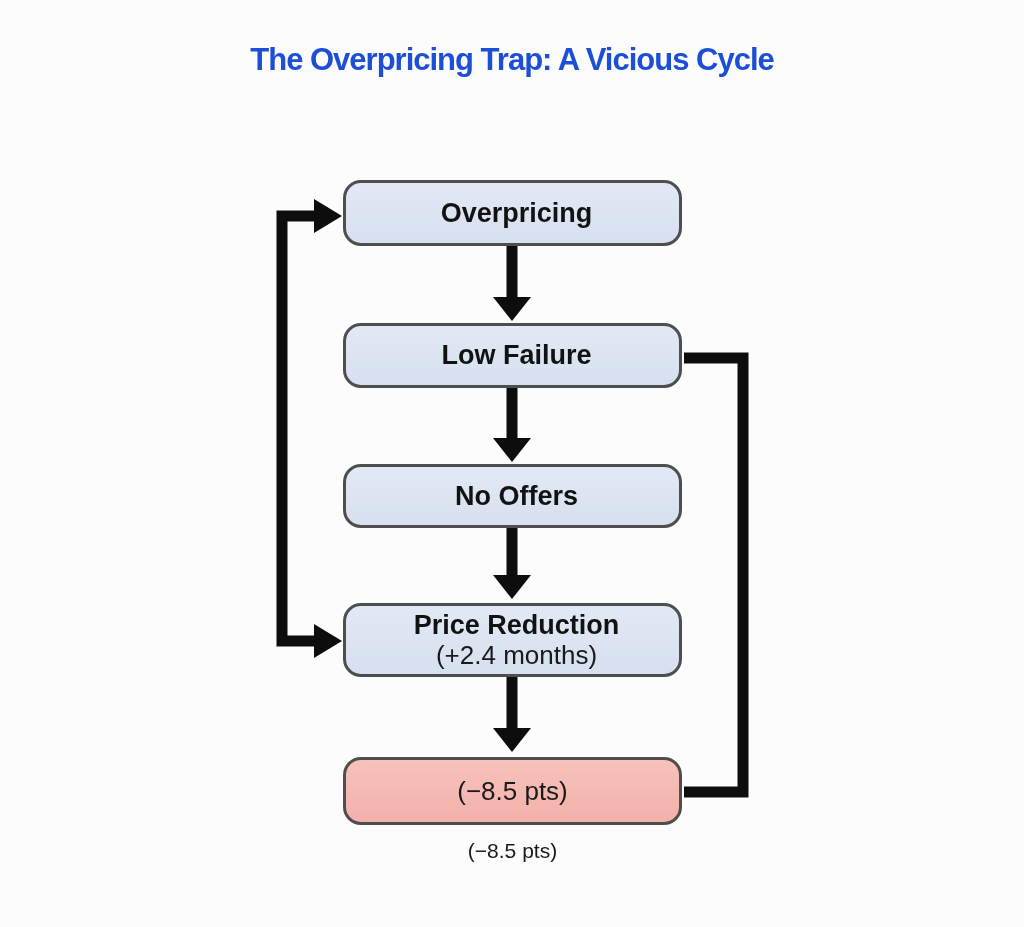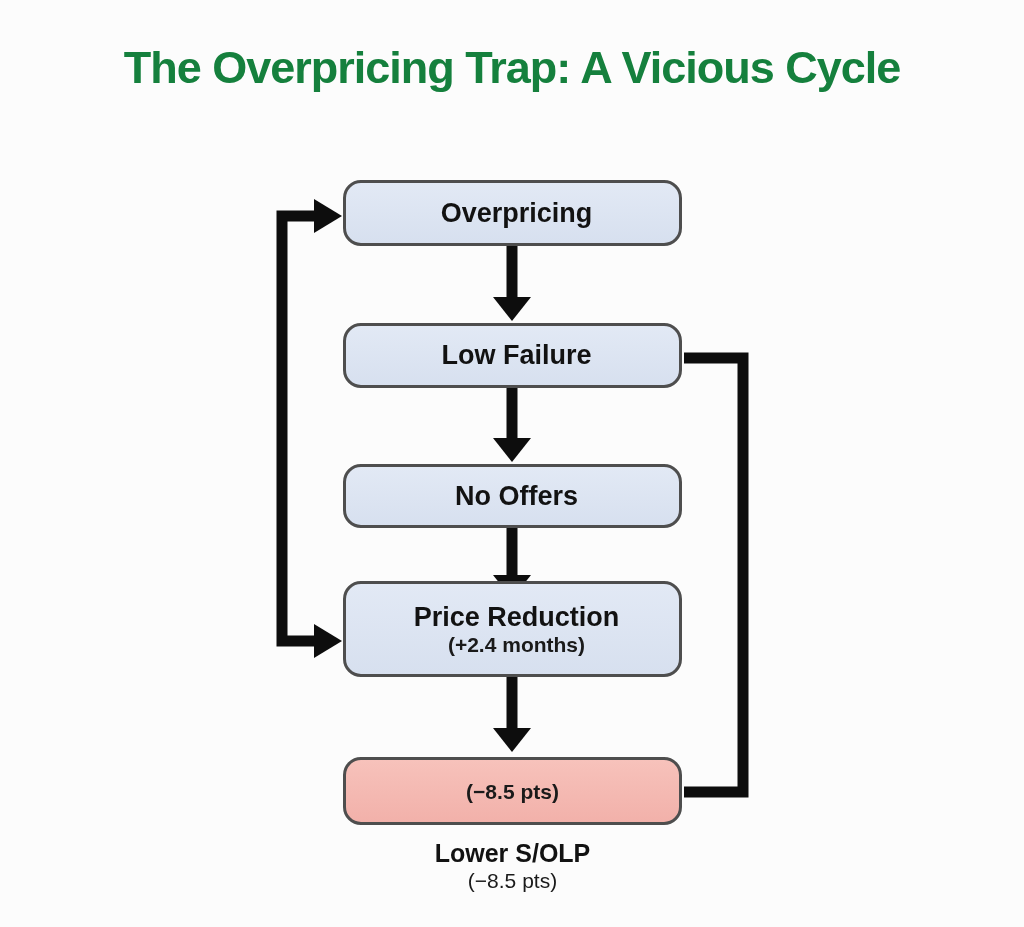--- a/index.html
+++ b/index.html
@@ -4,38 +4,38 @@
 <style>
   html,body{margin:0;padding:0;background:#e9e9e9;}
   .canvas{
     position:relative;width:1024px;height:927px;margin:0 auto;
     background:#fcfcfc;overflow:hidden;
     font-family:"Liberation Sans","DejaVu Sans",sans-serif;
     color:#151515;
   }
   .title{
     position:absolute;top:42px;left:0;width:100%;
-    text-align:center;font-size:45px;font-weight:700;letter-spacing:-1px;
-    color:#15803d;
+    text-align:center;font-size:31px;font-weight:700;letter-spacing:-1px;
+    color:#1d4ed8;
   }
   .connectors{position:absolute;top:0;left:0;width:1024px;height:927px;}
   .node{
     position:absolute;left:343px;width:339px;
     box-sizing:border-box;border:3px solid #4e4e4e;border-radius:18px;
     display:flex;flex-direction:column;align-items:center;justify-content:center;
     text-align:center;line-height:1.12;
   }
   .node-blue{background:linear-gradient(180deg,#e2e9f5 0%,#d7e0ef 100%);padding-left:8px;}
   .node-red{background:linear-gradient(180deg,#f7c2bb 0%,#f2b1aa 100%);}
   .node-label{font-size:27px;font-weight:700;color:#121212;}
-  .node-sublabel{font-size:21px;font-weight:700;color:#1a1a1a;margin-top:1px;}
+  .node-sublabel{font-size:26px;font-weight:400;color:#1a1a1a;margin-top:1px;}
   #node-overpricing{top:180px;height:66px;}
   #node-low-showings{top:323px;height:65px;}
   #node-no-offers{top:464px;height:64px;}
-  #node-price-reduction{top:581px;height:96px;}
+  #node-price-reduction{top:603px;height:74px;}
   #node-failure{top:757px;height:68px;}
   .footnote{
     position:absolute;left:343px;width:339px;top:838px;
     text-align:center;line-height:1.2;
   }
   .footnote-label{font-size:25px;font-weight:700;color:#121212;display:block;}
   .footnote-sublabel{font-size:21px;font-weight:500;color:#1a1a1a;display:block;}
 </style>
 </head>
 <body>
@@ -83,17 +83,16 @@
   <div class="node node-blue" id="node-price-reduction">
     <span class="node-label">Price Reduction</span>
     <span class="node-sublabel">(+2.4 months)</span>
   </div>
 
   <div class="node node-red" id="node-failure">
     <span class="node-sublabel">(−8.5 pts)</span>
   </div>
 
   <div class="footnote">
-    <span class="footnote-label">Lower S/OLP</span>
     <span class="footnote-sublabel">(−8.5 pts)</span>
   </div>
 
 </div>
 
 </body></html>

